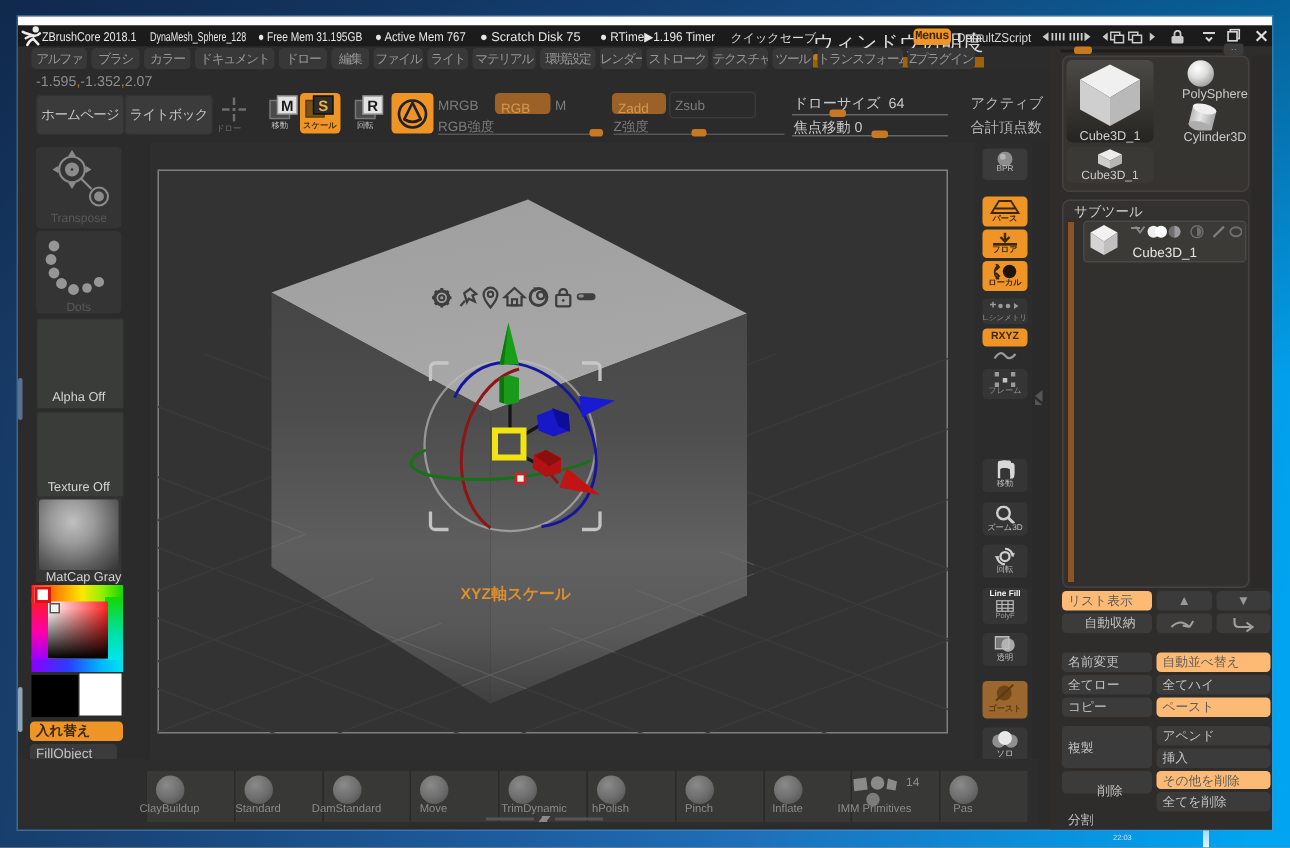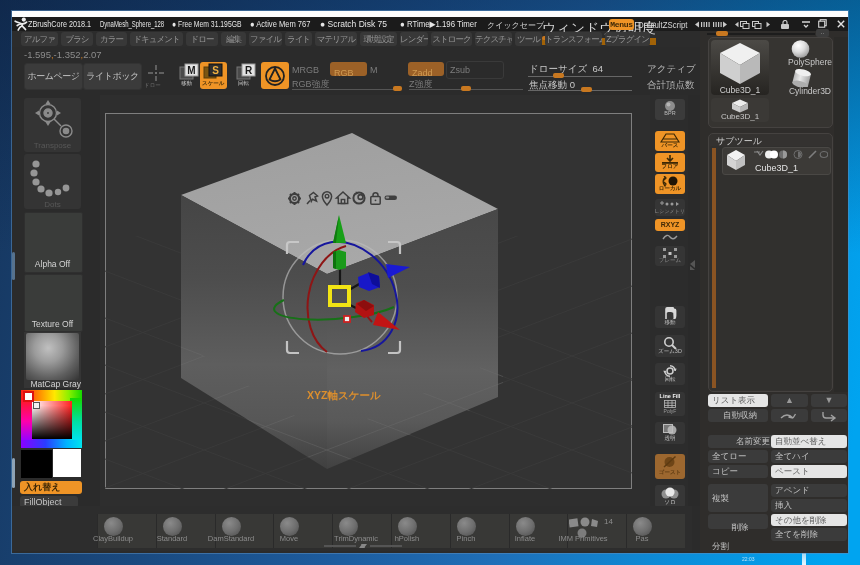--- a/index.html
+++ b/index.html
@@ -1,20 +1,20 @@
 <!DOCTYPE html>
 <html><head><meta charset="utf-8">
 <style>
 html,body{margin:0;padding:0;}
 body{width:860px;height:565px;overflow:hidden;position:relative;
  font-family:"Liberation Sans",sans-serif;
  background-image:linear-gradient(180deg,rgba(8,25,55,0.45) 0%,rgba(8,25,55,0) 45%),linear-gradient(100deg,#16365e 0%,#1a4a80 25%,#1d5c9e 45%,#1f6fb8 62%,#0c8cd8 80%,#00a4f0 97%);}
 .abs{position:absolute;}
 .btn{position:absolute;background:#3b3b3b;border-radius:3px;color:#c3c3c3;text-align:center;}
-.dbtn{position:absolute;background:#e5e5e5;border-radius:3px;color:#5d5d5d;text-align:center;}
+.dbtn{position:absolute;background:#fdba74;border-radius:3px;color:#5d5d5d;text-align:center;}
 .lbl{position:absolute;color:#9a9a9a;}
 .ob{position:absolute;background:#ef9426;border-radius:3px;color:#3e2806;text-align:center;}
 .mitem{position:absolute;top:32px;height:14px;line-height:14px;font-size:8.5px;letter-spacing:-1px;color:#979797;
  background:#383838;border-radius:3px;text-align:center;overflow:hidden;white-space:nowrap;}
 .tt{top:19px;font-size:8.5px;color:#e6e6e6;white-space:nowrap;transform-origin:0 50%;}
 .tick{position:absolute;background:#c87820;border-radius:2px;}
 .sline{position:absolute;background:#1f1f1f;height:2px;}
 .sline2{position:absolute;background:#555;height:1px;}
 </style></head>
 <body>
@@ -569,21 +569,21 @@
 <div class="dbtn" style="left:708px;top:394px;width:60px;height:13px;line-height:13px;font-size:8.5px;text-align:left;"><span style="margin-left:4px;">リスト表示</span></div>
 <div class="btn" style="left:771px;top:394px;width:37px;height:13px;line-height:13px;font-size:9px;color:#999;">▲</div>
 <div class="btn" style="left:811px;top:394px;width:36px;height:13px;line-height:13px;font-size:9px;color:#999;">▼</div>
 <div class="btn" style="left:708px;top:409px;width:60px;height:13px;line-height:13px;font-size:8.5px;text-align:center;"><span style="margin-left:4px;">自動収納</span></div>
 <svg class="abs" style="left:771px;top:409px;background:#3b3b3b;border-radius:3px;" width="37" height="13">
     <path d="M10,9 q6,-6 12,0 M22,9 l2.5,-4 M22,9 l-4.5,-1" stroke="#a0a0a0" stroke-width="1.4" fill="none"></path>
   </svg>
 <svg class="abs" style="left:811px;top:409px;background:#3b3b3b;border-radius:3px;" width="36" height="13">
     <path d="M12,3 v3 q0,3 3,3 h8 M20,6 l4,3 -4,3" stroke="#a0a0a0" stroke-width="1.4" fill="none"></path>
   </svg>
-<div class="btn" style="left:708px;top:435px;width:60px;height:13px;line-height:13px;font-size:8.5px;text-align:left;padding-left:24px;"><span style="margin-left:4px;">名前変更</span></div>
+<div class="btn" style="left:708px;top:435px;width:60px;height:13px;line-height:13px;font-size:8.5px;text-align:left;"><span style="margin-left:4px;">名前変更</span></div>
 <div class="dbtn" style="left:771px;top:435px;width:76px;height:13px;line-height:13px;font-size:8.5px;text-align:left;"><span style="margin-left:4px;">自動並べ替え</span></div>
 <div class="btn" style="left:708px;top:450px;width:60px;height:13px;line-height:13px;font-size:8.5px;text-align:left;"><span style="margin-left:4px;">全てロー</span></div>
 <div class="btn" style="left:771px;top:450px;width:76px;height:13px;line-height:13px;font-size:8.5px;text-align:left;"><span style="margin-left:4px;">全てハイ</span></div>
 <div class="btn" style="left:708px;top:465px;width:60px;height:13px;line-height:13px;font-size:8.5px;text-align:left;"><span style="margin-left:4px;">コピー</span></div>
 <div class="dbtn" style="left:771px;top:465px;width:76px;height:13px;line-height:13px;font-size:8.5px;text-align:left;"><span style="margin-left:4px;">ペースト</span></div>
 <div class="btn" style="left:708px;top:484px;width:60px;height:28px;line-height:28px;font-size:8.5px;text-align:left;"><span style="margin-left:4px;">複製</span></div>
 <div class="btn" style="left:771px;top:484px;width:76px;height:13px;line-height:13px;font-size:8.5px;text-align:left;"><span style="margin-left:4px;">アペンド</span></div>
 <div class="btn" style="left:771px;top:499px;width:76px;height:13px;line-height:13px;font-size:8.5px;text-align:left;"><span style="margin-left:4px;">挿入</span></div>
 <div class="btn" style="left:708px;top:514px;width:60px;height:15px;line-height:27px;font-size:8.5px;text-align:center;"><span style="margin-left:4px;">削除</span></div>
 <div class="dbtn" style="left:771px;top:514px;width:76px;height:12px;line-height:12px;font-size:8.5px;text-align:left;"><span style="margin-left:4px;">その他を削除</span></div>

